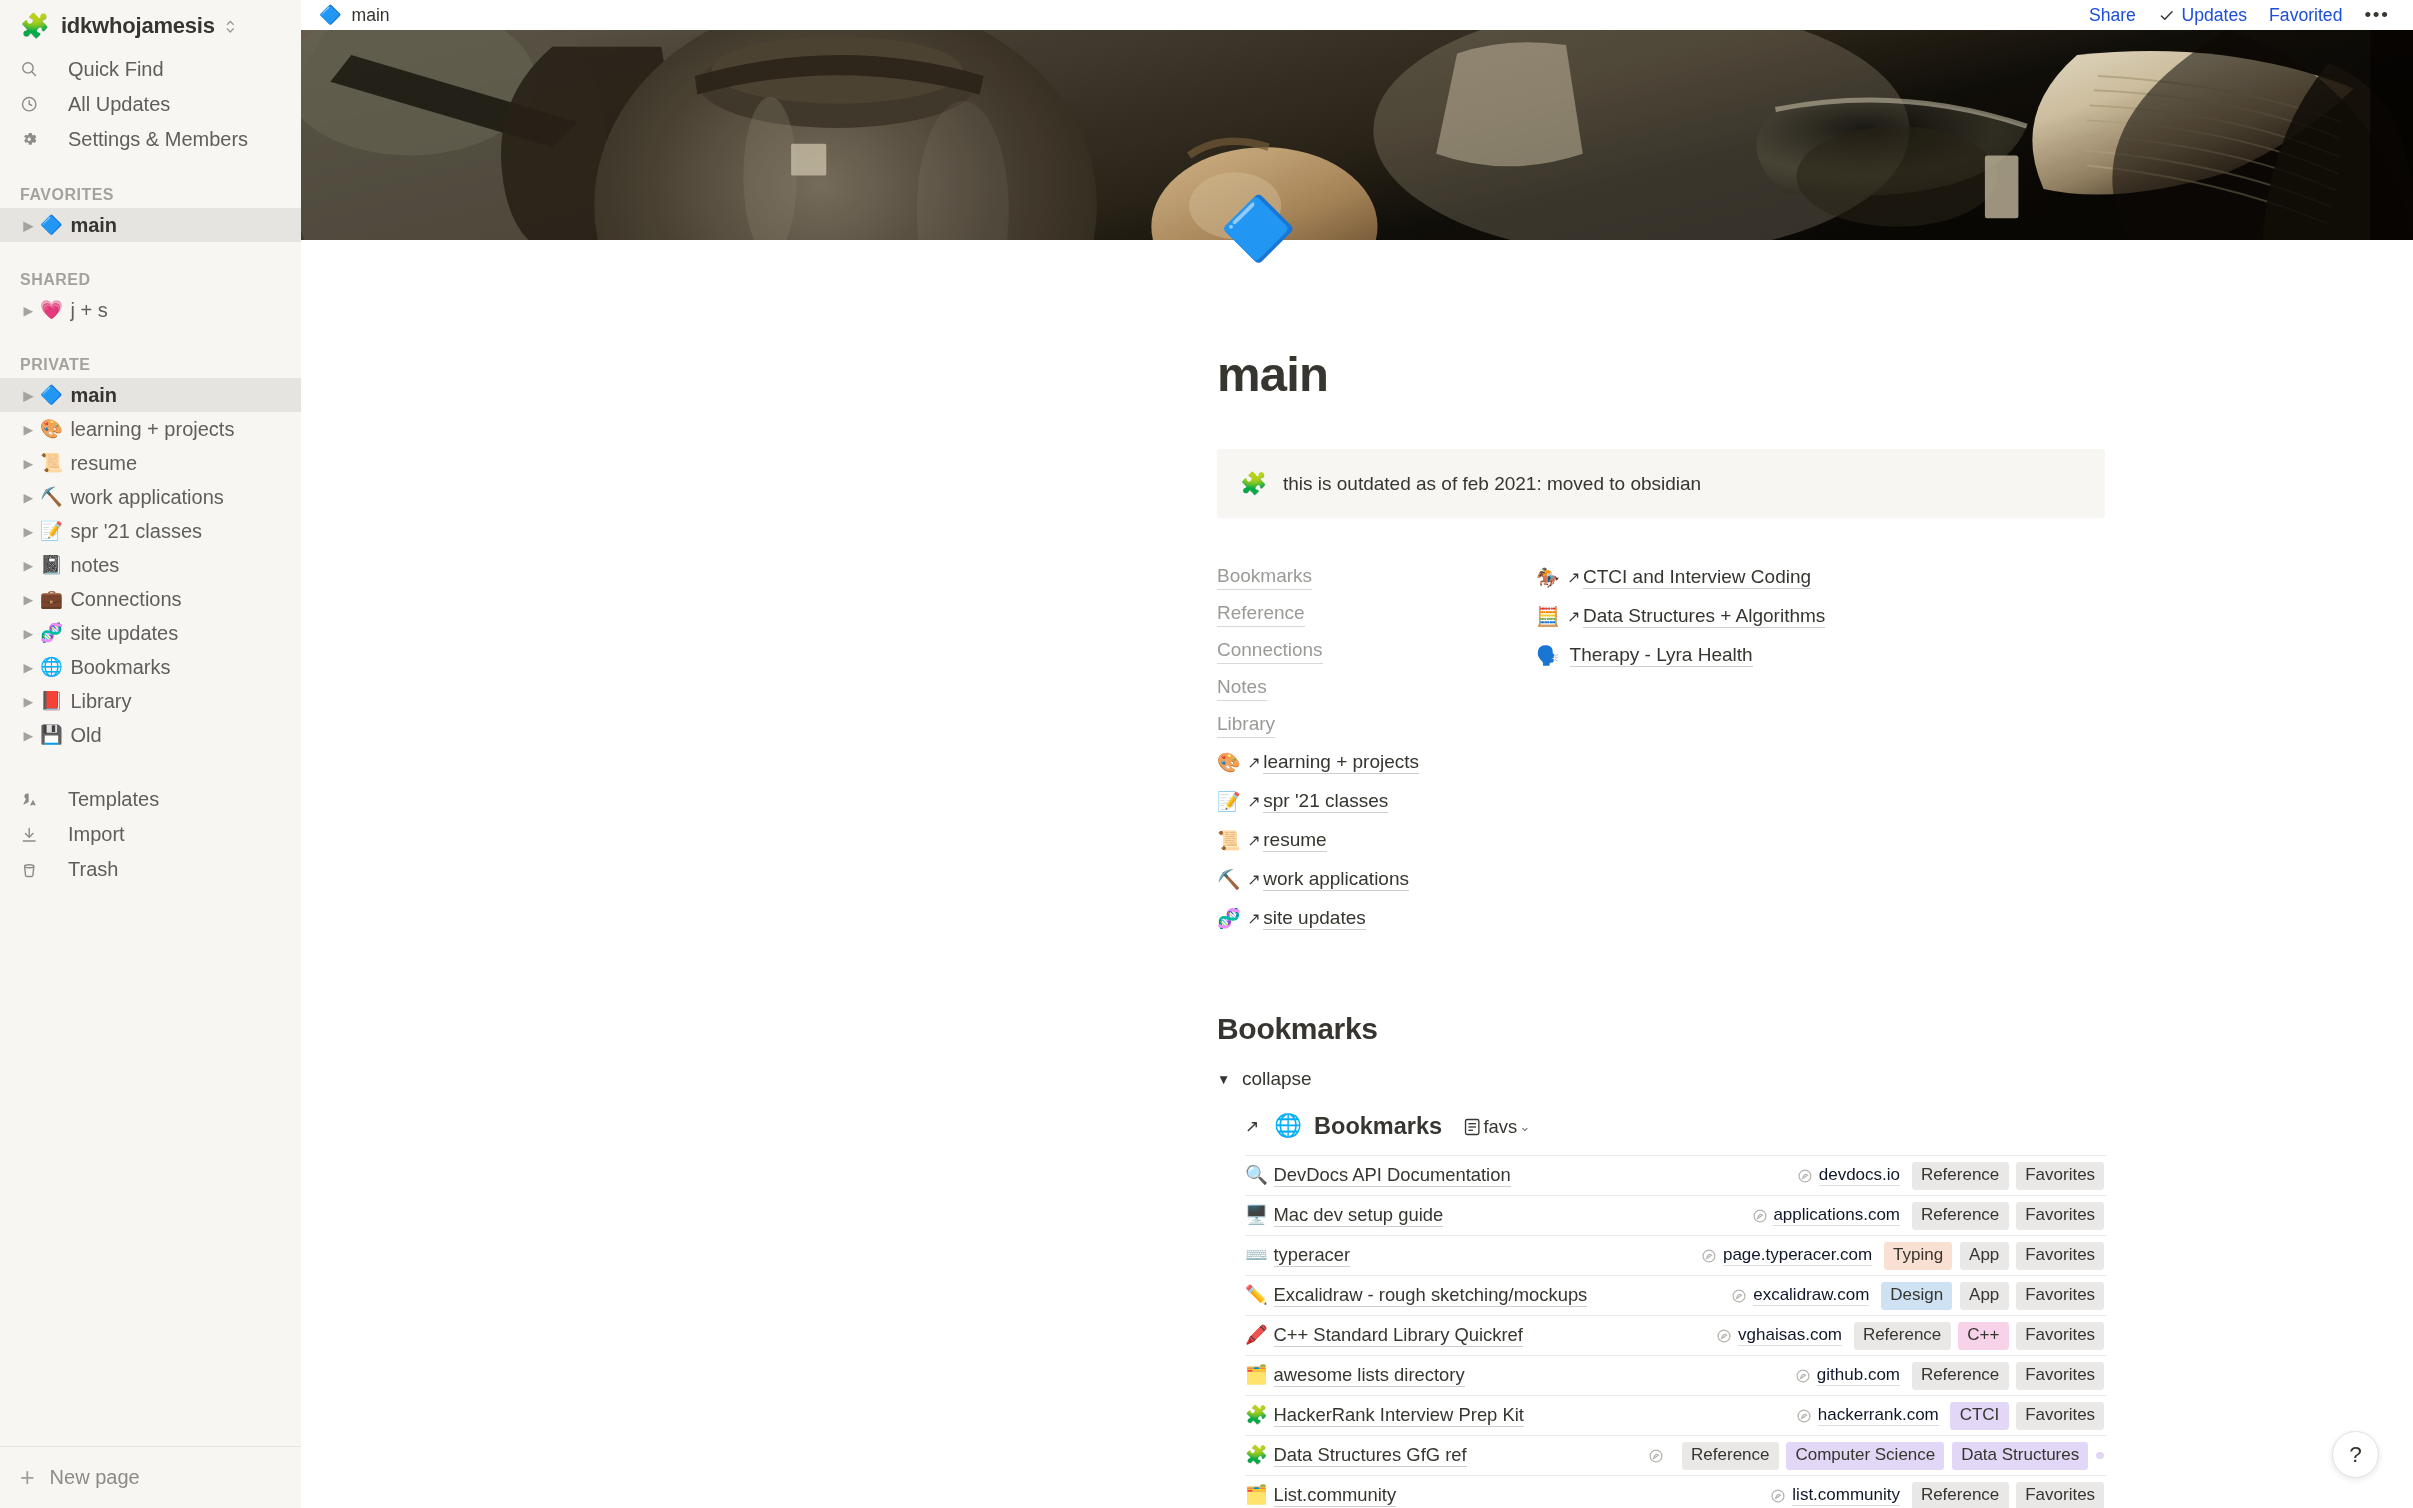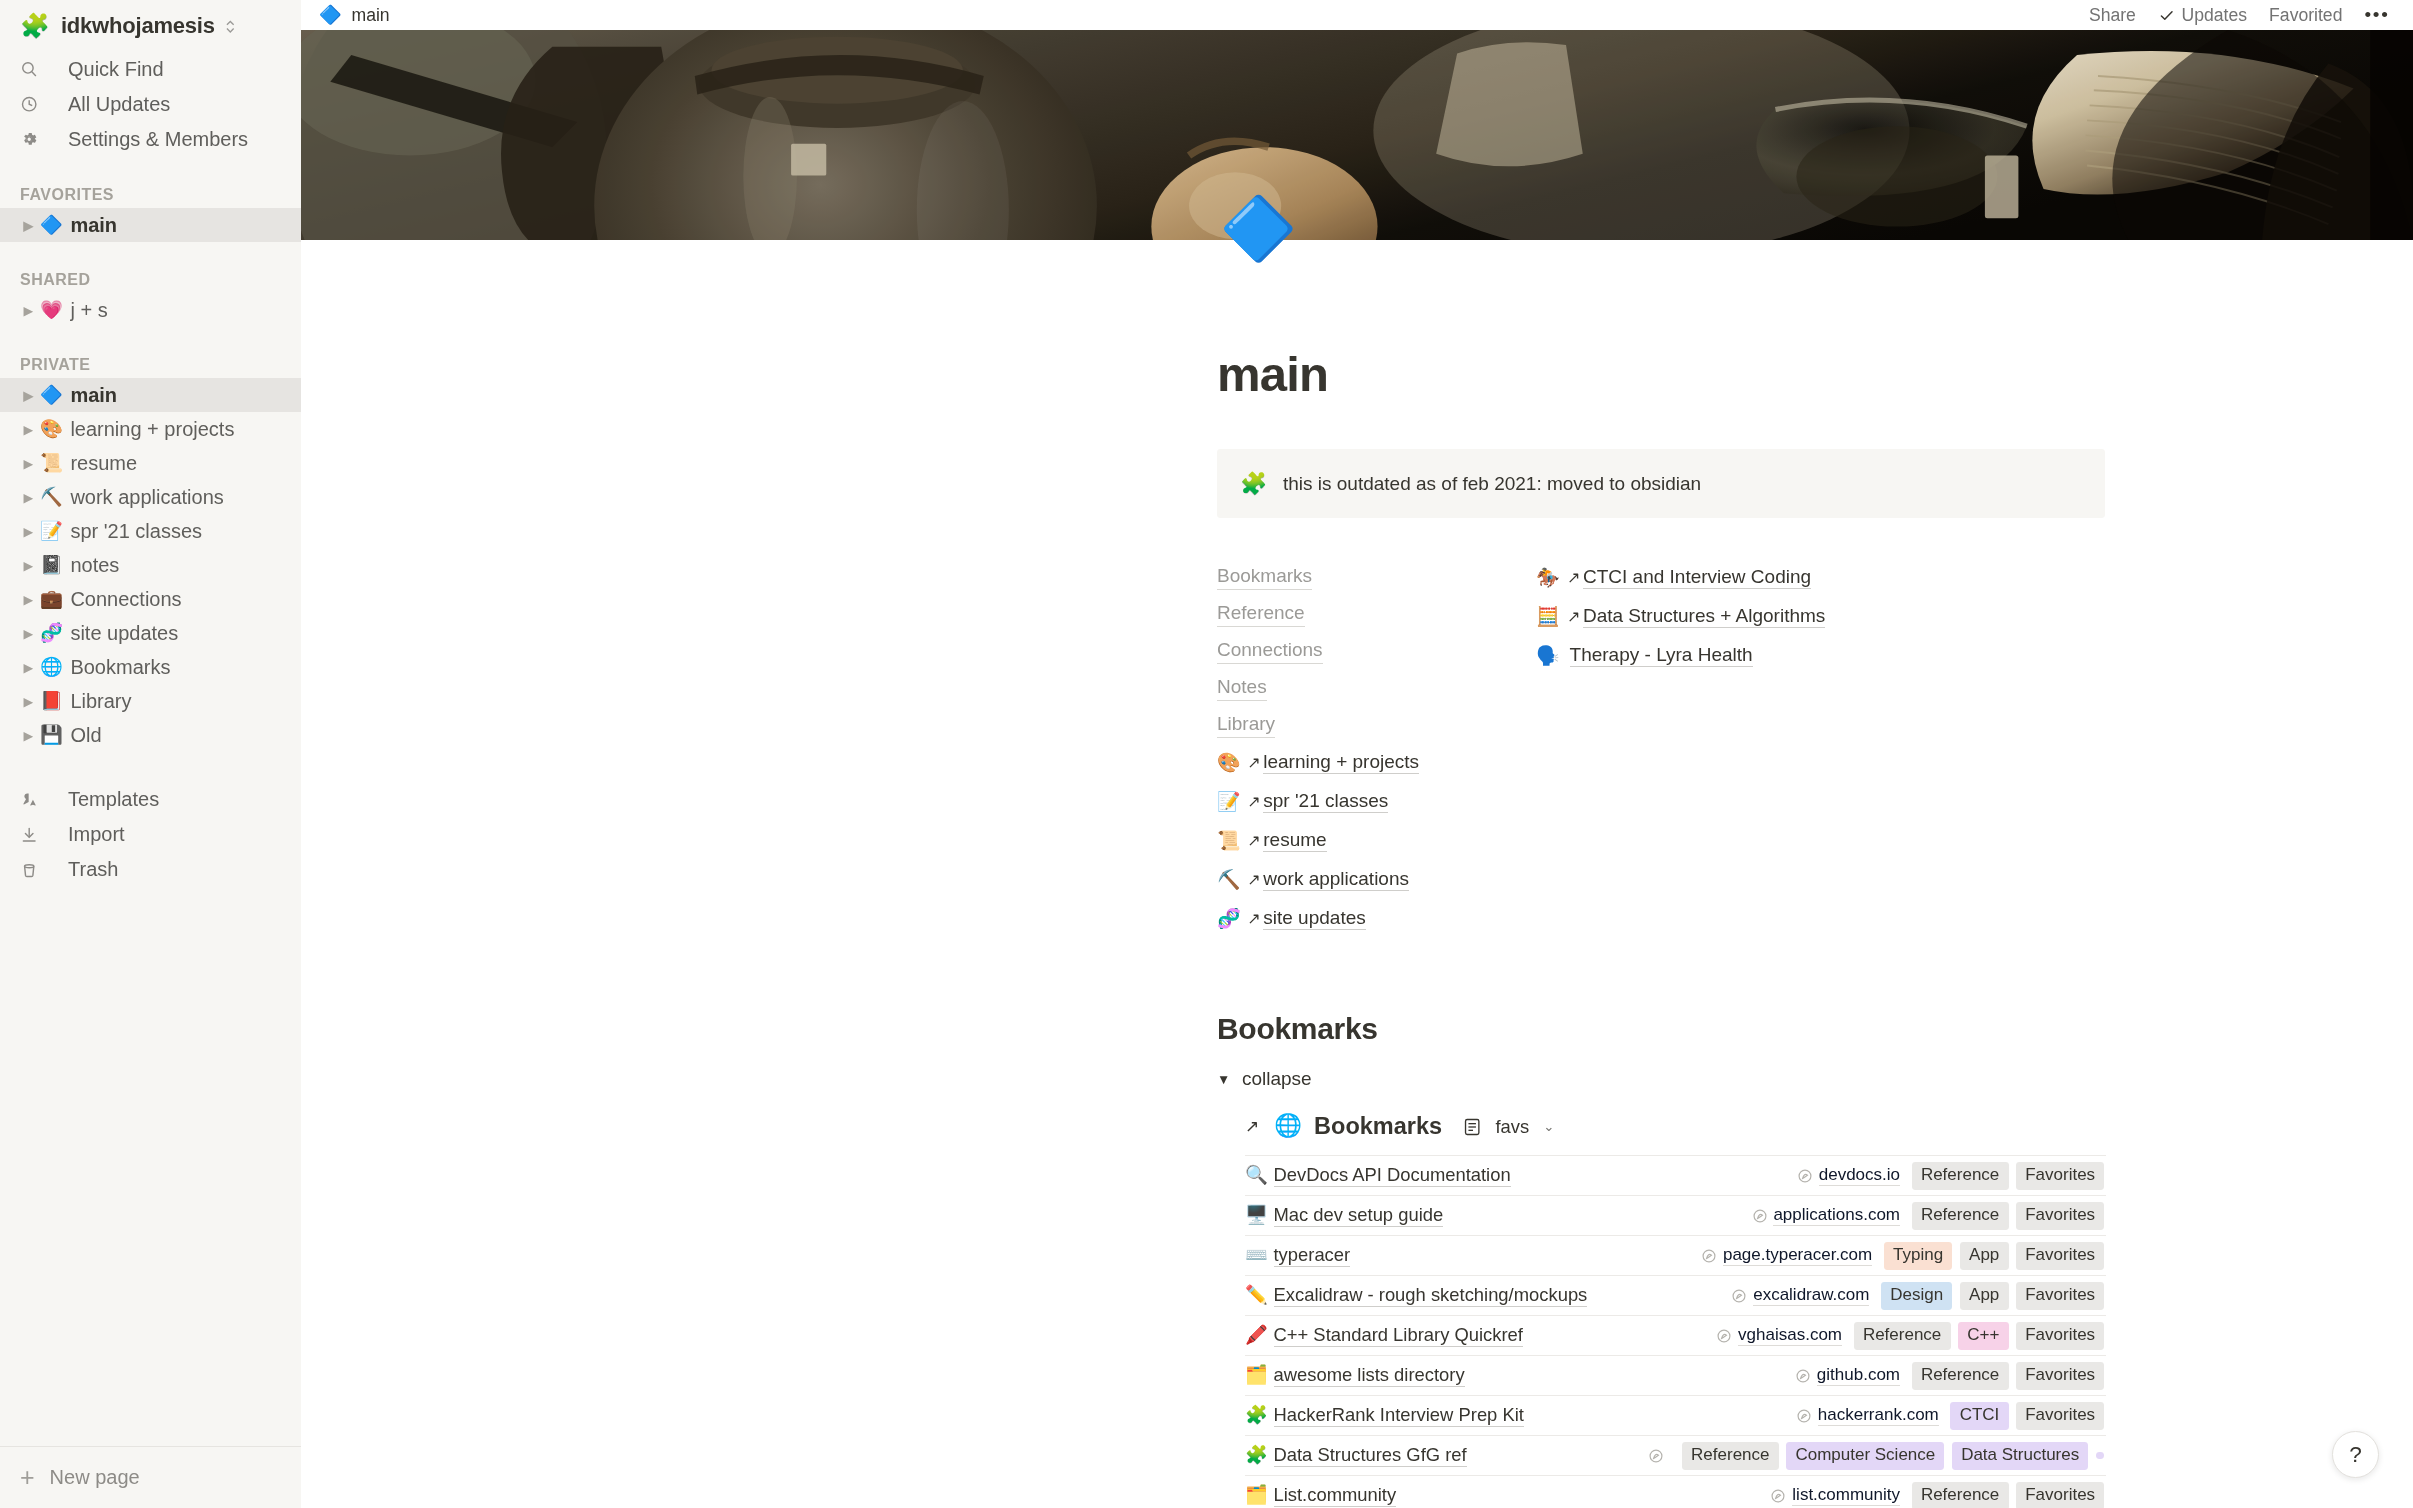--- a/index.html
+++ b/index.html
@@ -73,21 +73,21 @@
   .main { flex: 1 1 auto; height: 1508px; position: relative; background: #fff; overflow: hidden; }
   .topbar {
     height: 30px; display: flex; align-items: center;
     padding: 0 23.5px 0 18.4px; background: #fff;
     position: relative; z-index: 5;
   }
   .tb-left { display: flex; align-items: center; gap: 9.2px; cursor: pointer; }
   .tb-emoji { font-size: 18.4px; line-height: 1; }
   .tb-title { font-size: 17.6px; color: #37352f; }
   .tb-right { margin-left: auto; display: flex; align-items: center; gap: 22px; }
-  .tb-item { font-size: 17.6px; color: #737373; cursor: pointer; display: flex; align-items: center; gap: 6.7px; white-space: nowrap; }
+  .tb-item { font-size: 17.6px; color: #1d4ed8; cursor: pointer; display: flex; align-items: center; gap: 6.7px; white-space: nowrap; }
   .tb-dots { font-size: 19px; letter-spacing: 1.7px; color: #37352f; cursor: pointer; line-height: 0.6; }
 
   
   .cover { position: relative; height: 210px; width: 100%; overflow: hidden; }
   .cover-img { position: absolute; inset: 0; }
 
   .page-icon {
     position: absolute; left: 919px; top: 198px;
     font-size: 62px; line-height: 1; z-index: 6; cursor: pointer;
   }
@@ -131,21 +131,21 @@
   
   .h1 { font-size: 30px; font-weight: 700; color: #37352f; margin-top: 74px; letter-spacing: -0.3px; }
 
   .toggle-row { display: flex; align-items: center; gap: 11.7px; margin-top: 22px; font-size: 19px; color: #37352f; cursor: pointer; }
   .toggle-caret { font-size: 13.4px; color: #37352f; }
 
   .db-header { display: flex; align-items: center; gap: 0; margin-top: 22.6px; padding-left: 28px; }
   .db-arrow { font-size: 17px; color: #37352f; margin-right: 15px; }
   .db-globe { font-size: 22.6px; margin-right: 11.7px; line-height: 1; }
   .db-title { font-size: 23.5px; font-weight: 700; color: #37352f; }
-  .db-view { display: flex; align-items: center; gap: 14px; margin-left: 21px; cursor: pointer; }
+  .db-view { display: flex; align-items: center; gap: 2px; margin-left: 21px; cursor: pointer; }
   .db-view-label { font-size: 18.4px; color: #37352f; }
   .db-view-chev { font-size: 13.4px; color: #73726e; }
 
   .db-table { margin-top: 15px; margin-left: 28px; width: 861px; }
   .db-rowline { border-top: 0.8px solid #eceae7; }
   .db-row {
     display: flex; align-items: center; height: 40px;
     border-bottom: 0.8px solid #eceae7; padding-right: 1.7px;
   }
   .cell-title { display: flex; align-items: center; flex: 0 0 385px; overflow: hidden; }

